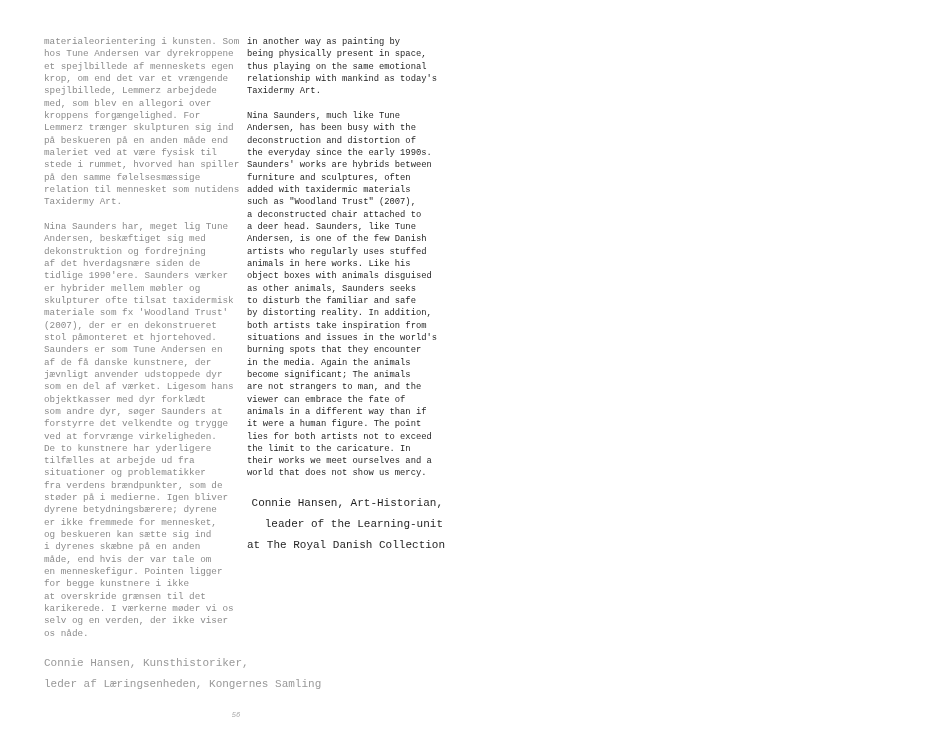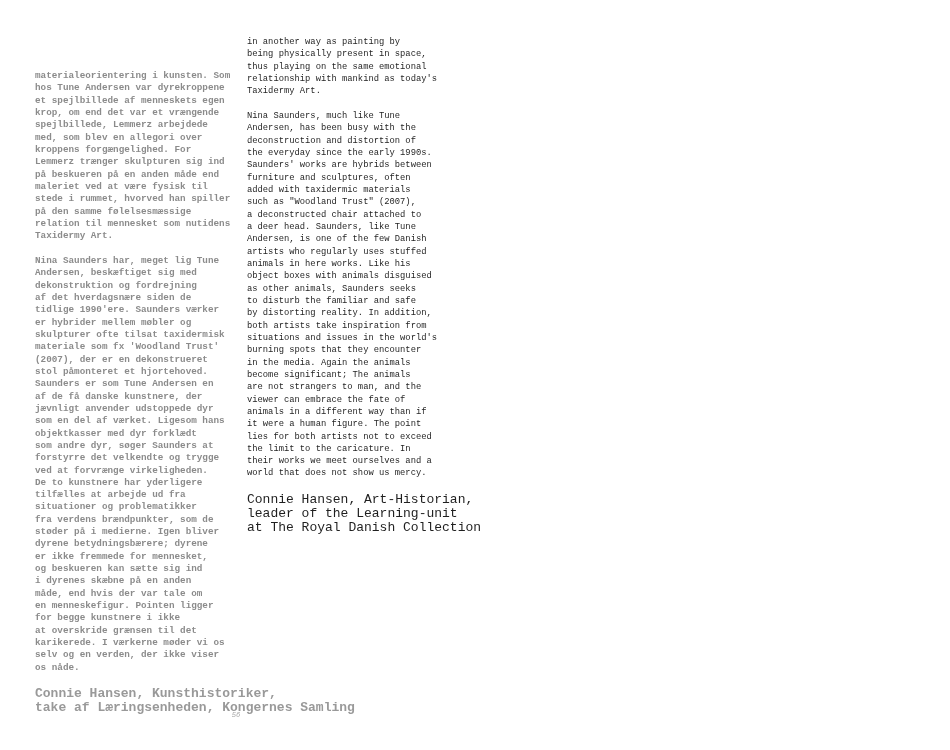--- a/index.html
+++ b/index.html
@@ -19,46 +19,45 @@
   .page-canvas {
     position: relative;
     width: 950px; height: 750px;
     background: var(--background);
   }
   .text-column {
     position: absolute;
     top: 36px;
   }
   .column-danish {
-    left: 35px;
+    left: 44px;
     width: 200px;
     color: var(--danish-text);
     font-size: 9.3px;
-    font-weight: 700;
-    margin-top: 34px;
+    font-weight: 400;
   }
   .column-english {
     left: 247px;
     width: 196px;
     color: var(--english-text);
     font-size: 8.8px;
     font-weight: 400;
   }
   .para {
     white-space: pre;
     line-height: 12.33px;
     margin-bottom: 12.33px;
     letter-spacing: 0;
   }
   .credit {
     white-space: pre;
-    line-height: 14px;
+    line-height: 21px;
     margin-top: 13px;
     text-align: right;
-    font-size: 13px;
+    font-size: 11px;
   }
   .column-danish .credit { color: var(--credit-danish); }
   .column-english .credit { color: var(--english-text); }
   .page-number {
     position: absolute;
     left: 35px;
     top: 711px;
     width: 402px;
     text-align: center;
     font-size: 7.2px;
@@ -114,21 +113,21 @@
 og beskueren kan sætte sig ind
 i dyrenes skæbne på en anden
 måde, end hvis der var tale om
 en menneskefigur. Pointen ligger
 for begge kunstnere i ikke
 at overskride grænsen til det
 karikerede. I værkerne møder vi os
 selv og en verden, der ikke viser
 os nåde.</p>
     <p class="credit">Connie Hansen, Kunsthistoriker,
-take af Læringsenheden, Kongernes Samling</p>
+leder af Læringsenheden, Kongernes Samling</p>
   </div>
 
   <div class="text-column column-english">
     <p class="para">in another way as painting by
 being physically present in space,
 thus playing on the same emotional
 relationship with mankind as today's
 Taxidermy Art.</p>
     <p class="para">Nina Saunders, much like Tune
 Andersen, has been busy with the

